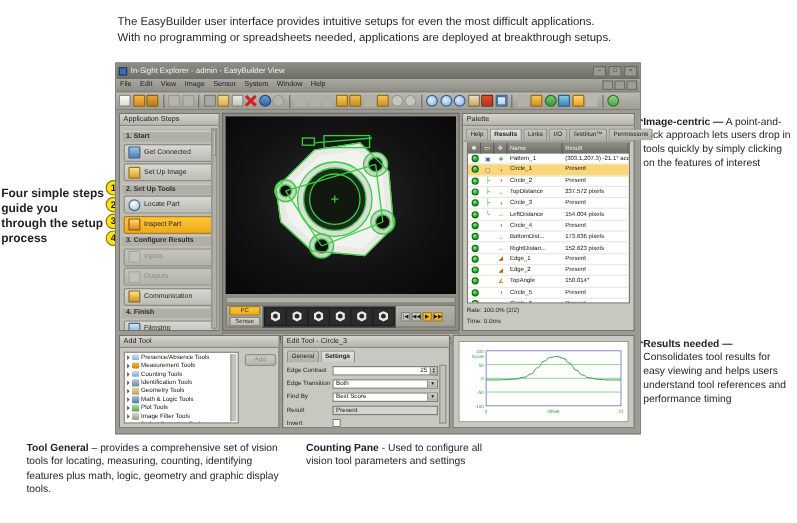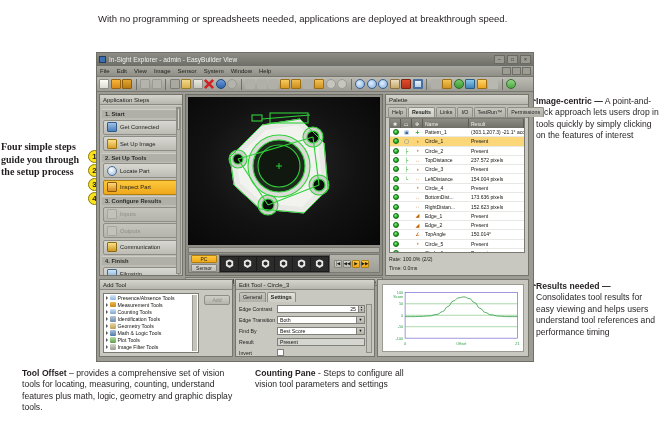--- a/index.html
+++ b/index.html
@@ -14,22 +14,22 @@
   }
 
   
   #top-caption {
     position:absolute; left:98px; top:12px; width:545px;
     font-size:9.5px; line-height:13px; color:#231f20;
   }
 
   
   #left-note {
-    position:absolute; left:1px; top:141px; width:86px;
-    font-size:10px; font-weight:bold; line-height:12.5px; color:#231f20;font-family:Liberation Serif, serif;
+    position:absolute; left:1px; top:156px; width:86px;
+    font-size:10px; font-weight:bold; line-height:12.5px; color:#231f20;
   }
   .step-badge {
     position:absolute; width:13px; height:13px; border-radius:50%;
     background:#f9e11e; border:1px solid #8a7c00;
     font-size:8px; font-weight:bold; color:#231f20;
     display:flex; align-items:center; justify-content:center;
     line-height:1;
   }
   #badge1{ left:88px; top:150px; }
   #badge2{ left:88px; top:164px; }
@@ -304,21 +304,22 @@
   #plot-area {
     position:absolute; left:4px; right:4px; top:4px; bottom:4px;
     background:#ffffff; border:1px solid #9a9a93;
   }
   #plot-svg { position:absolute; left:0; top:0; width:100%; height:100%; }
 </style>
 </head>
 <body>
 
 <div id="top-caption">
-  <div>With no programming or spreadsheets needed, applications are deployed at breakthrough speed.</div>
+  <div>The EasyBuilder user interface provides intuitive setups for even the most difficult applications.</div>
+  <div>With no programming or spreadsheets needed, applications are deployed at breakthrough setups.</div>
 </div>
 
 <div id="left-note">Four simple steps guide you through the setup process</div>
 <div class="step-badge" id="badge1">1</div>
 <div class="step-badge" id="badge2">2</div>
 <div class="step-badge" id="badge3">3</div>
 <div class="step-badge" id="badge4">4</div>
 
 <div class="lead-line" style="left:524px; top:100px; width:12px;"></div>
 <div class="lead-arrow" style="left:532px; top:98px;"></div>
@@ -328,26 +329,26 @@
 </div>
 
 <div class="lead-line" style="left:524px; top:285px; width:12px;"></div>
 <div class="lead-arrow" style="left:532px; top:283px;"></div>
 <div class="right-note" id="note-results">
   <b>Results needed —</b>
   <span>Consolidates tool results for easy viewing and helps users understand tool references and performance timing</span>
 </div>
 
 <div class="bottom-note" id="note-palette">
-  <b>Tool Offset</b>
-  <span>– provides a comprehensive set of vision tools for locating, measuring, counting, understand features plus math, logic, geometry and graphic display tools.</span>
+  <b>Tool General</b>
+  <span>– provides a comprehensive set of vision tools for locating, measuring, counting, identifying features plus math, logic, geometry and graphic display tools.</span>
 </div>
 <div class="bottom-note" id="note-settings">
   <b>Counting Pane</b>
-  <span> - Steps to configure all vision tool parameters and settings</span>
+  <span> - Used to configure all vision tool parameters and settings</span>
 </div>
 
 <div id="app-window">
 
   <div id="titlebar">
     <span class="tb-icon"></span>
     <span>In-Sight Explorer - admin - EasyBuilder View</span>
     <span class="tb-btns">
       <span class="tb-btn">–</span>
       <span class="tb-btn">□</span>

